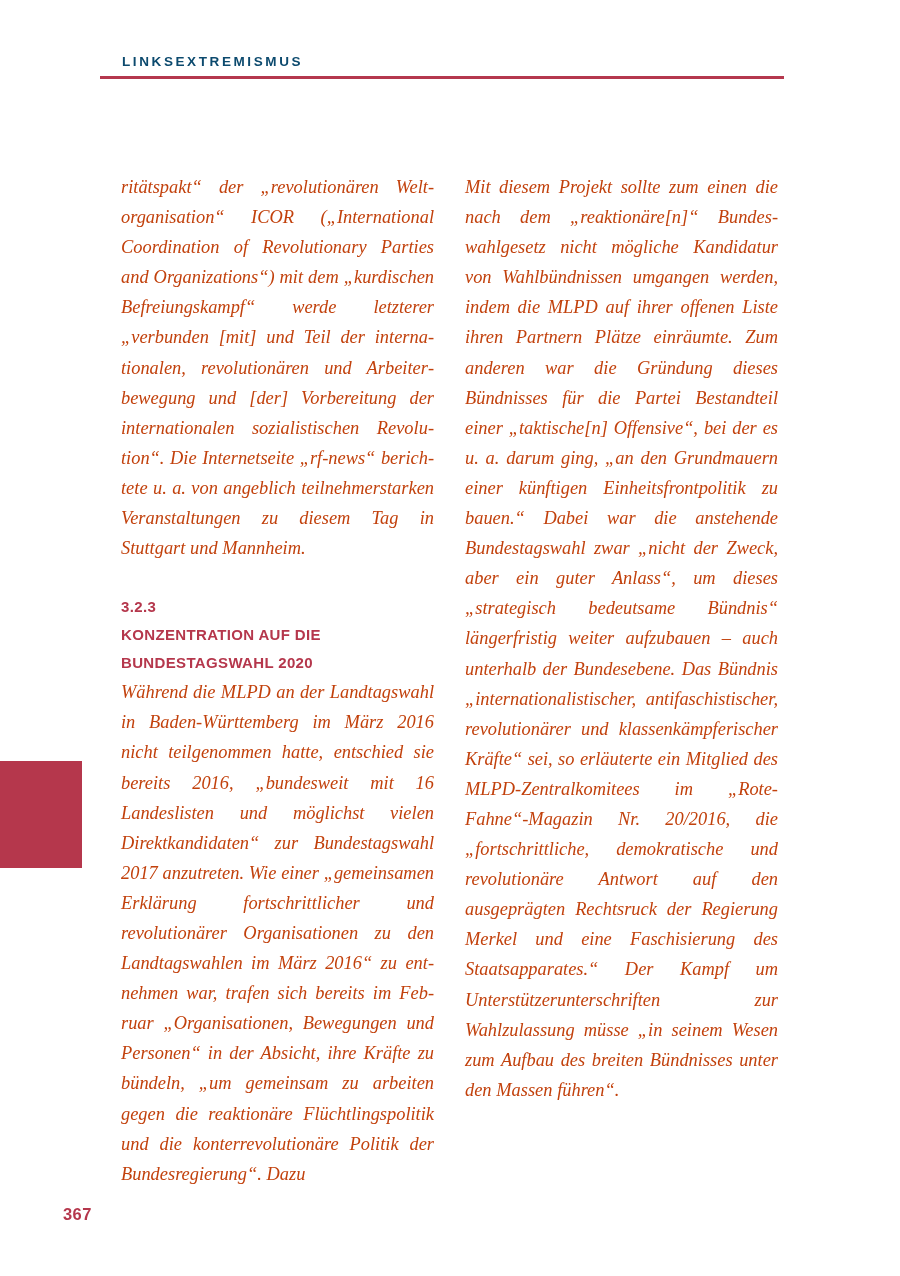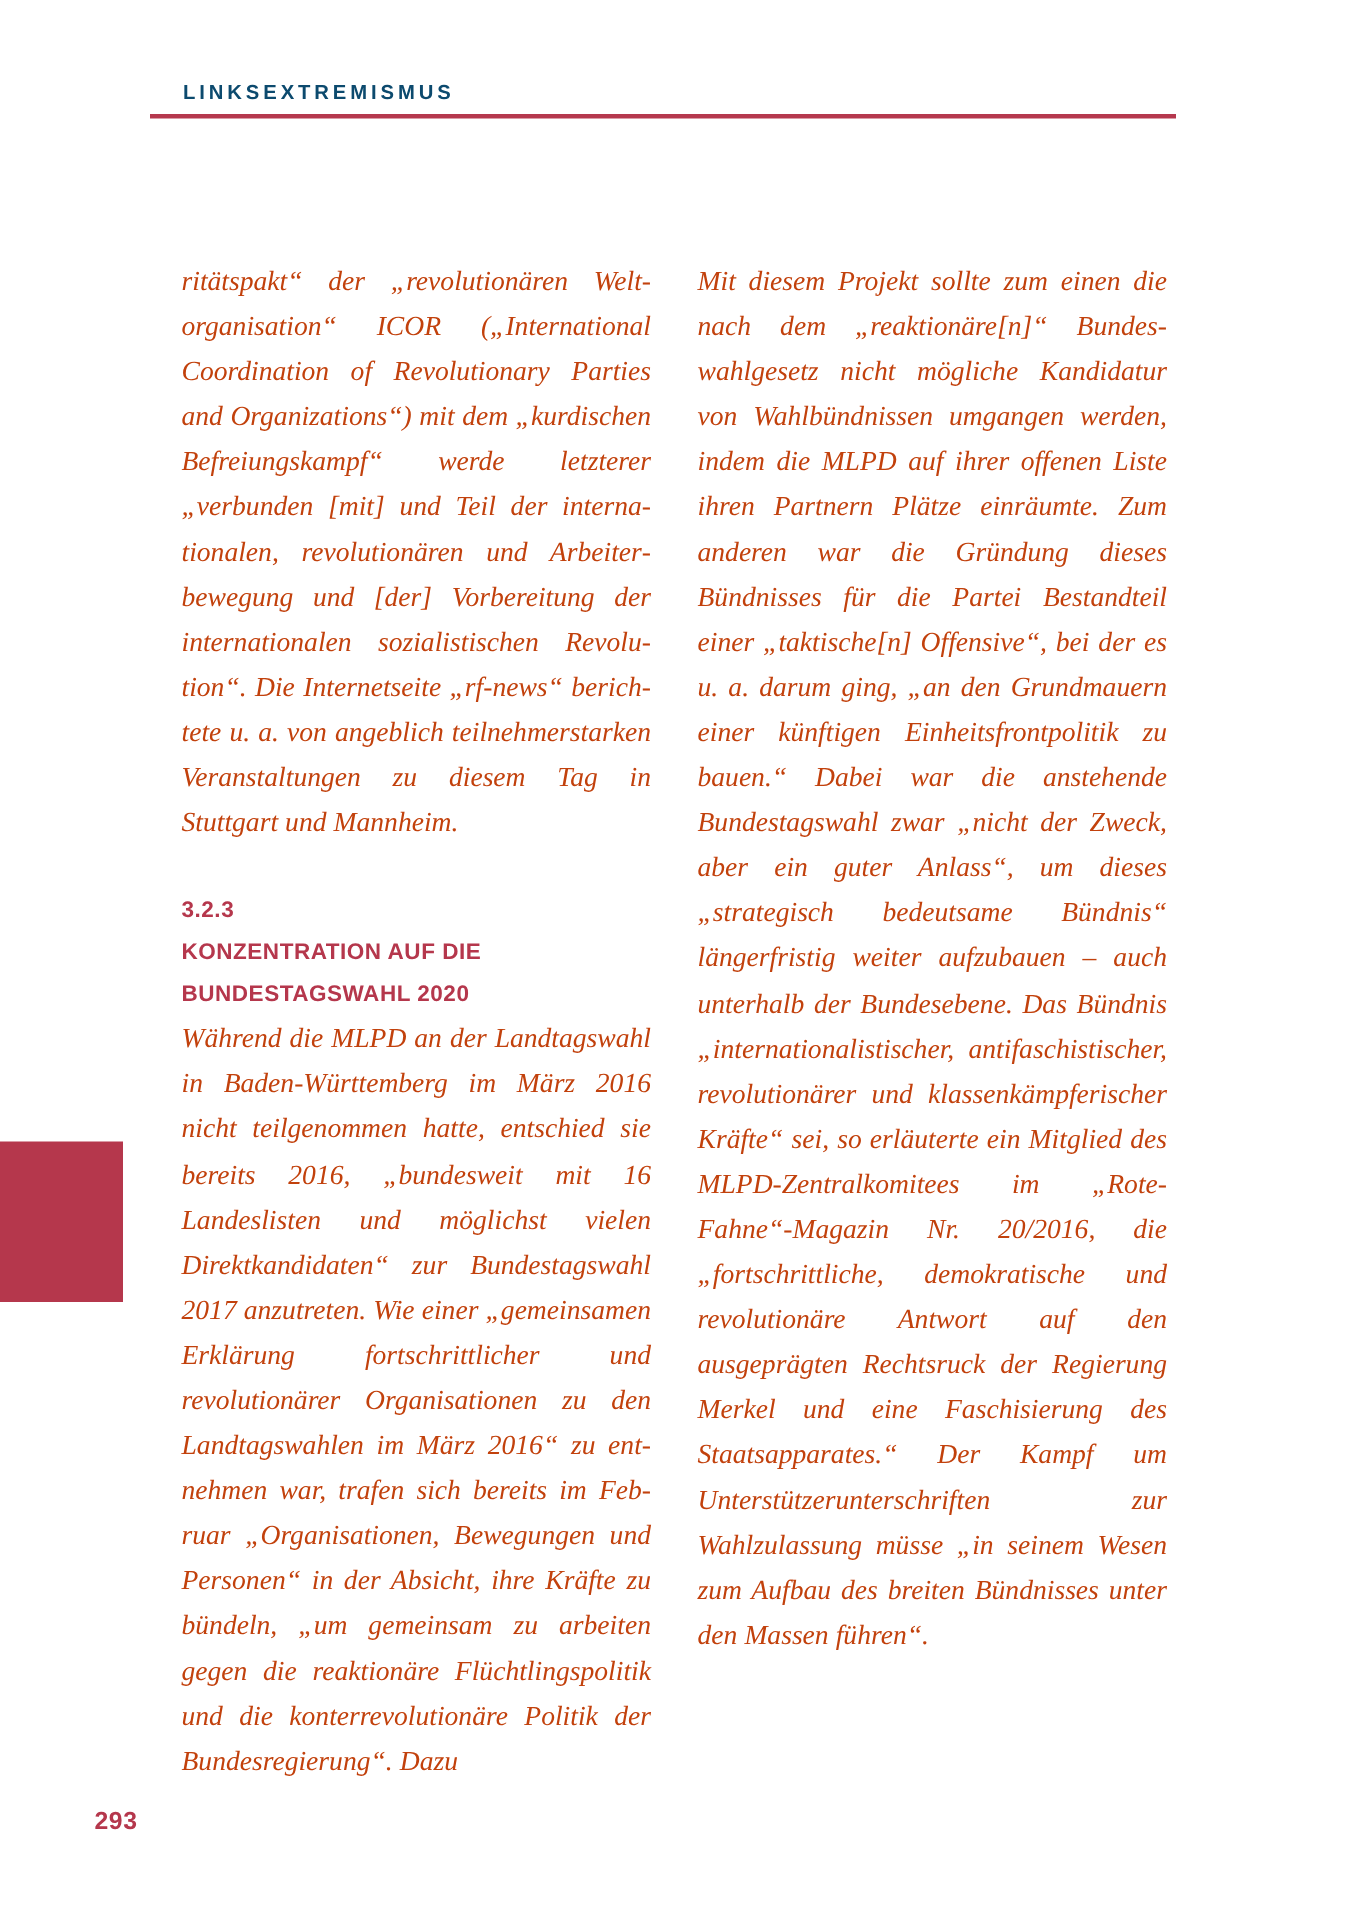--- a/index.html
+++ b/index.html
@@ -135,13 +135,13 @@
 
     <p class="body head-follow">Während die MLPD an der Landtags­wahl in Baden-Württemberg im März 2016 nicht teilgenommen hatte, ent­schied sie bereits 2016, „bundesweit mit 16 Landeslisten und möglichst vielen Direktkandidaten“ zur Bundestagswahl 2017 anzutreten. Wie einer „gemein­samen Erklärung fortschrittlicher und revolutionärer Organisationen zu den Landtagswahlen im März 2016“ zu ent­nehmen war, trafen sich bereits im Feb­ruar „Organisationen, Bewegungen und Personen“ in der Absicht, ihre Kräfte zu bündeln, „um gemeinsam zu arbei­ten gegen die reaktionäre Flüchtlings­politik und die konterrevolutionäre Politik der Bundesregierung“. Dazu</p>
   </div>
 
   <div class="col col-right">
     <p class="body">Mit diesem Projekt sollte zum einen die nach dem „reaktionäre[n]“ Bundes­wahlgesetz nicht mögliche Kandidatur von Wahlbündnissen umgangen wer­den, indem die MLPD auf ihrer offenen Liste ihren Partnern Plätze einräumte. Zum anderen war die Gründung die­ses Bündnisses für die Partei Bestand­teil einer „taktische[n] Offensive“, bei der es u. a. darum ging, „an den Grund­mauern einer künftigen Einheitsfront­politik zu bauen.“ Dabei war die an­stehende Bundestagswahl zwar „nicht der Zweck, aber ein guter Anlass“, um dieses „strategisch bedeutsame Bünd­nis“ längerfristig weiter aufzubauen – auch unterhalb der Bundesebene. Das Bündnis „internationalistischer, anti­faschistischer, revolutionärer und klas­senkämpferischer Kräfte“ sei, so erläu­terte ein Mitglied des MLPD-Zentral­komitees im „Rote-Fahne“-Magazin Nr. 20/2016, die „fortschrittliche, de­mokratische und revolutionäre Ant­wort auf den ausgeprägten Rechtsruck der Regierung Merkel und eine Fa­schisierung des Staatsapparates.“ Der Kampf um Unterstützerunterschriften zur Wahlzulassung müsse „in seinem Wesen zum Aufbau des breiten Bünd­nisses unter den Massen führen“.</p>
   </div>
 
 </div>
 
-<div class="folio">293</div>
+<div class="folio">367</div>
 
 </body></html>

